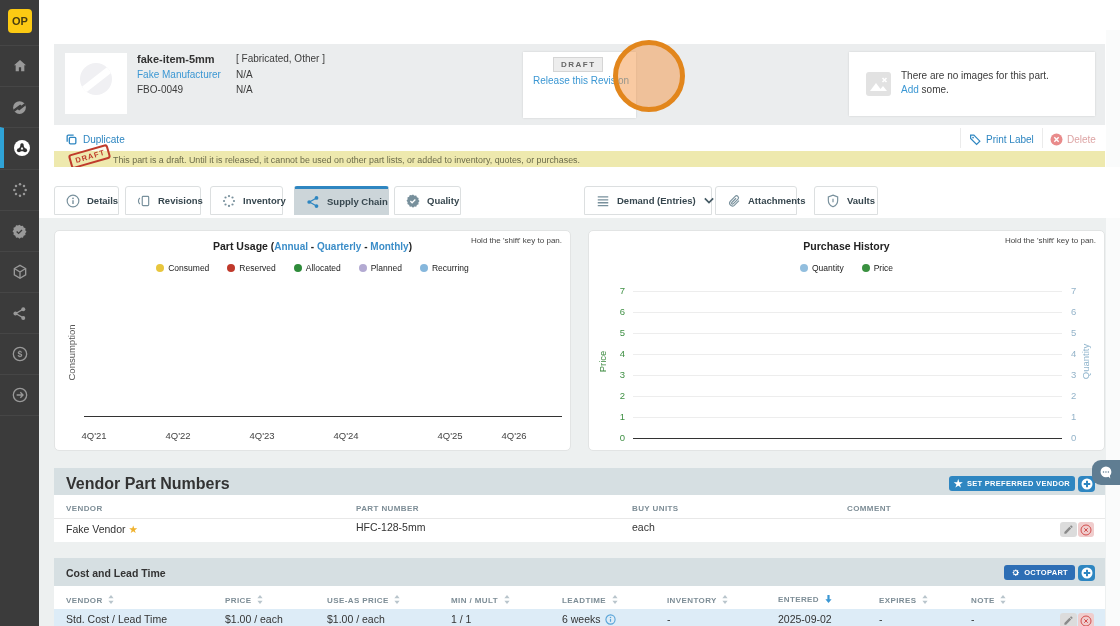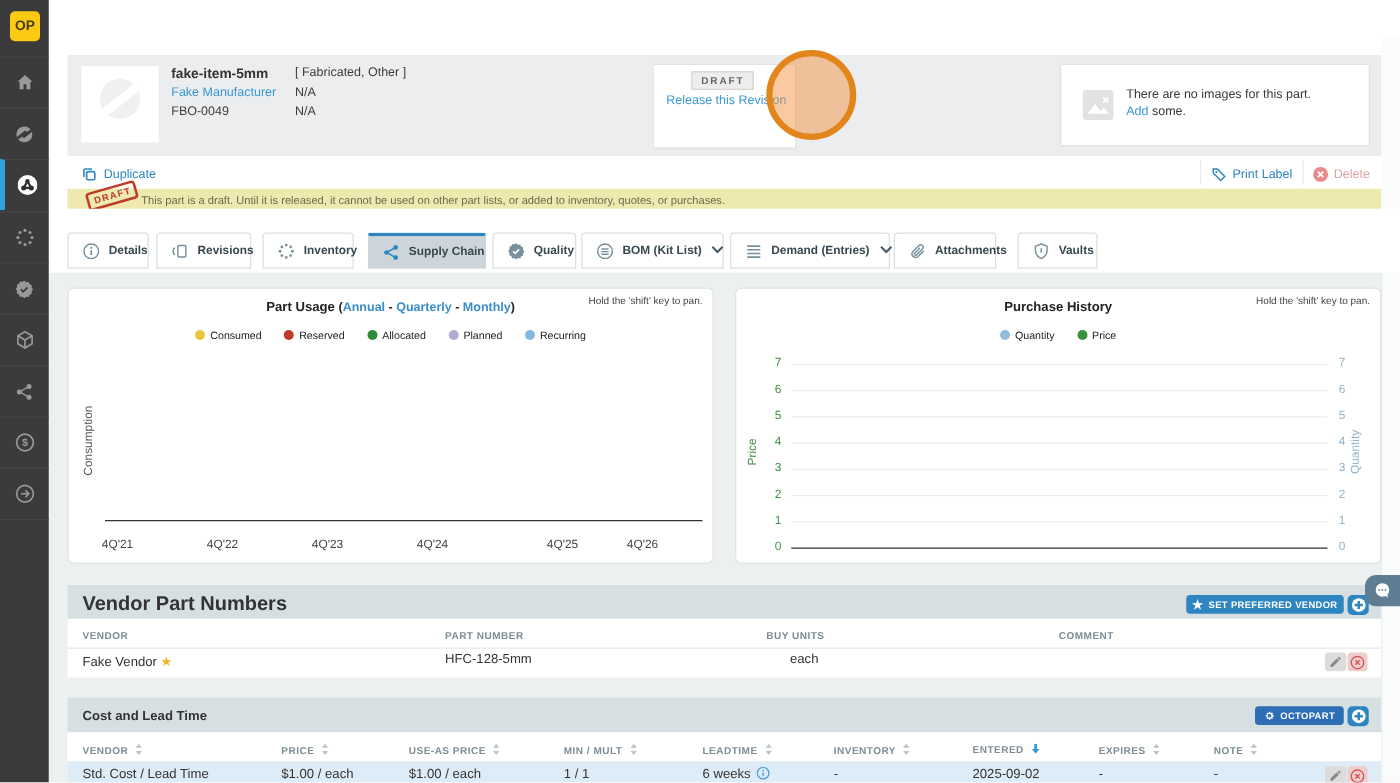--- a/index.html
+++ b/index.html
@@ -179,31 +179,20 @@
           </svg>
         </span>Supply Chain
     </div>
     <div class="abs tab" style="left:355px;width:67px">
       <span class="ticon">
           <svg width="14" height="14" viewBox="0 0 24 24">
             <path fill="#78909c" d="M12 1l2.4 2 3.1-.4 1.2 2.9 2.9 1.2-.4 3.1 2 2.4-2 2.4.4 3.1-2.9 1.2-1.2 2.9-3.1-.4-2.4 2-2.4-2-3.1.4-1.2-2.9L2.4 17l.4-3.1-2-2.4 2-2.4-.4-3.1 2.9-1.2 1.2-2.9 3.1.4z"></path>
             <path fill="none" stroke="#fff" stroke-width="2.2" d="M7.5 12l3 3 5.5-5.5"></path>
           </svg>
         </span>Quality
-    </div>
-    <div class="abs tab" style="left:426px;width:114px">
-      <span class="ticon">
-          <svg width="14" height="14" viewBox="0 0 24 24">
-            <circle cx="12" cy="12" r="10" fill="none" stroke="#78909c" stroke-width="2"></circle>
-            <path stroke="#78909c" stroke-width="2" d="M7 9h10M7 12.5h10M7 16h10"></path>
-          </svg>
-        </span>BOM (Kit List)
-      <span class="chev"><svg width="10" height="7" viewBox="0 0 12 8">
-            <path fill="none" stroke="#455a64" stroke-width="2" d="M1 1.5l5 5 5-5"></path>
-          </svg></span>
     </div>
     <div class="abs tab" style="left:545px;width:128px">
       <span class="ticon">
           <svg width="14" height="14" viewBox="0 0 24 24">
             <path stroke="#78909c" stroke-width="2.2" d="M3 5h18M3 10h18M3 15h18M3 20h18"></path>
           </svg>
         </span>Demand (Entries)
       <span class="chev"><svg width="10" height="7" viewBox="0 0 12 8">
             <path fill="none" stroke="#455a64" stroke-width="2" d="M1 1.5l5 5 5-5"></path>
           </svg></span>
@@ -284,21 +273,21 @@
     <div class="stitle" style="top:7px;font-size:16px">Vendor Part Numbers</div>
     <div class="bluebtn" style="right:30px;top:8px;height:15px;padding:0 5px"><span style="font-size:10px;margin-right:4px">★</span> SET PREFERRED VENDOR</div>
     <div class="pluscirc" style="right:10px;top:8px">
         <svg width="12" height="12" viewBox="0 0 24 24">
           <circle cx="12" cy="12" r="11" fill="#fff"></circle>
           <path stroke="#2e86c1" stroke-width="4" d="M12 5.5v13M5.5 12h13"></path>
         </svg>
       </div>
     <div class="colh" style="left:12px;top:36px">VENDOR</div>
     <div class="colh" style="left:302px;top:36px">PART NUMBER</div>
-    <div class="colh" style="left:559px;top:36px">BUY UNITS</div>
+    <div class="colh" style="left:578px;top:36px">BUY UNITS</div>
     <div class="colh" style="left:793px;top:36px">COMMENT</div>
     <div class="abs" style="left:0;top:50px;width:100%;height:1px;background:#e8e8e8"></div>
     <div class="cell" style="left:12px;top:55px">Fake Vendor <span style="color:#f0b22e">★</span></div>
     <div class="cell" style="left:302px;top:53px">HFC-128-5mm</div>
     <div class="cell" style="left:578px;top:53px">each</div>
     <div class="editbtn" style="right:28px;top:54px">
         <svg width="11" height="11" viewBox="0 0 24 24">
           <path fill="#8a8a8a" d="M3 17.2V21h3.8L17.8 9.9l-3.7-3.7zM20.7 7a1 1 0 0 0 0-1.4l-2.3-2.3a1 1 0 0 0-1.4 0l-1.8 1.8 3.7 3.7z"></path>
         </svg>
       </div>

